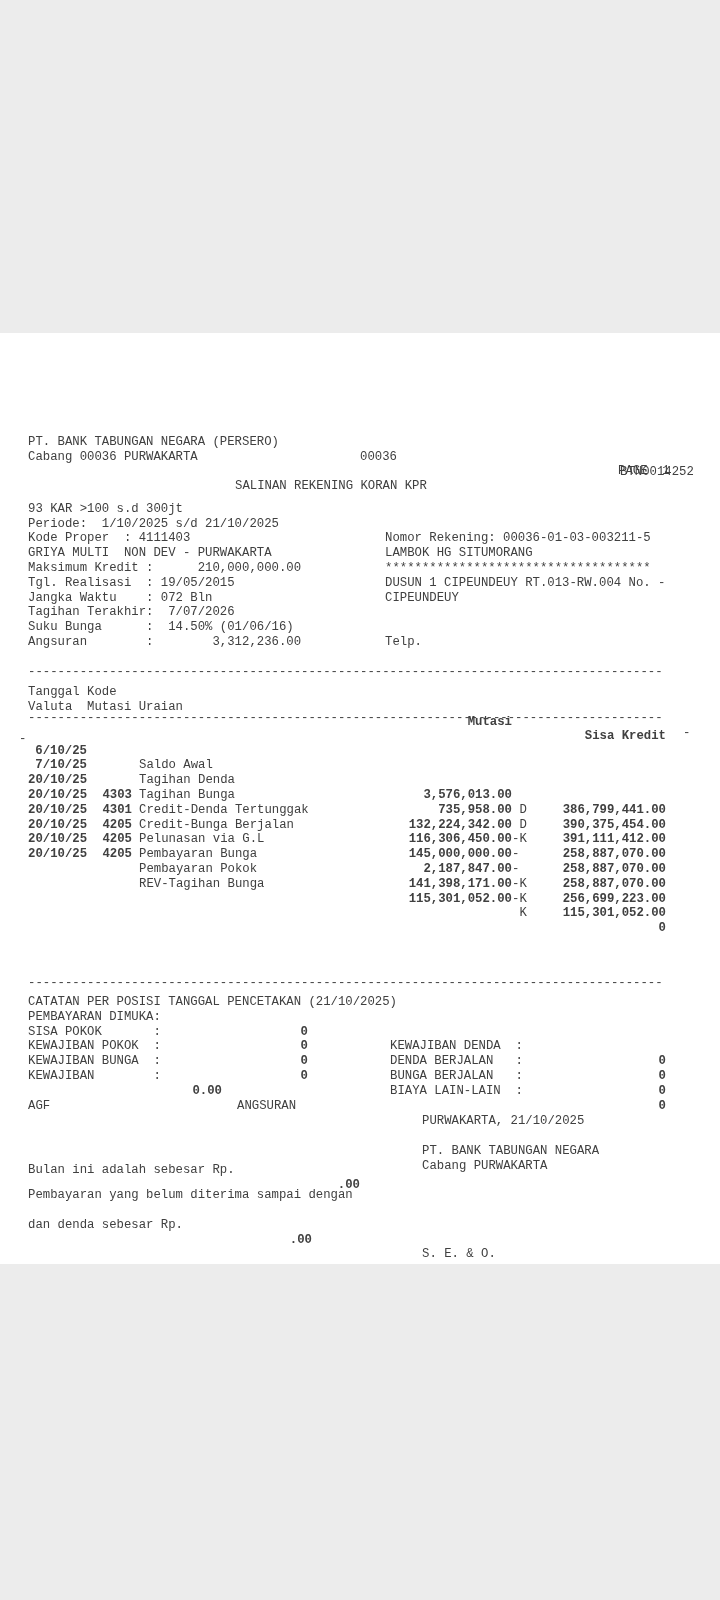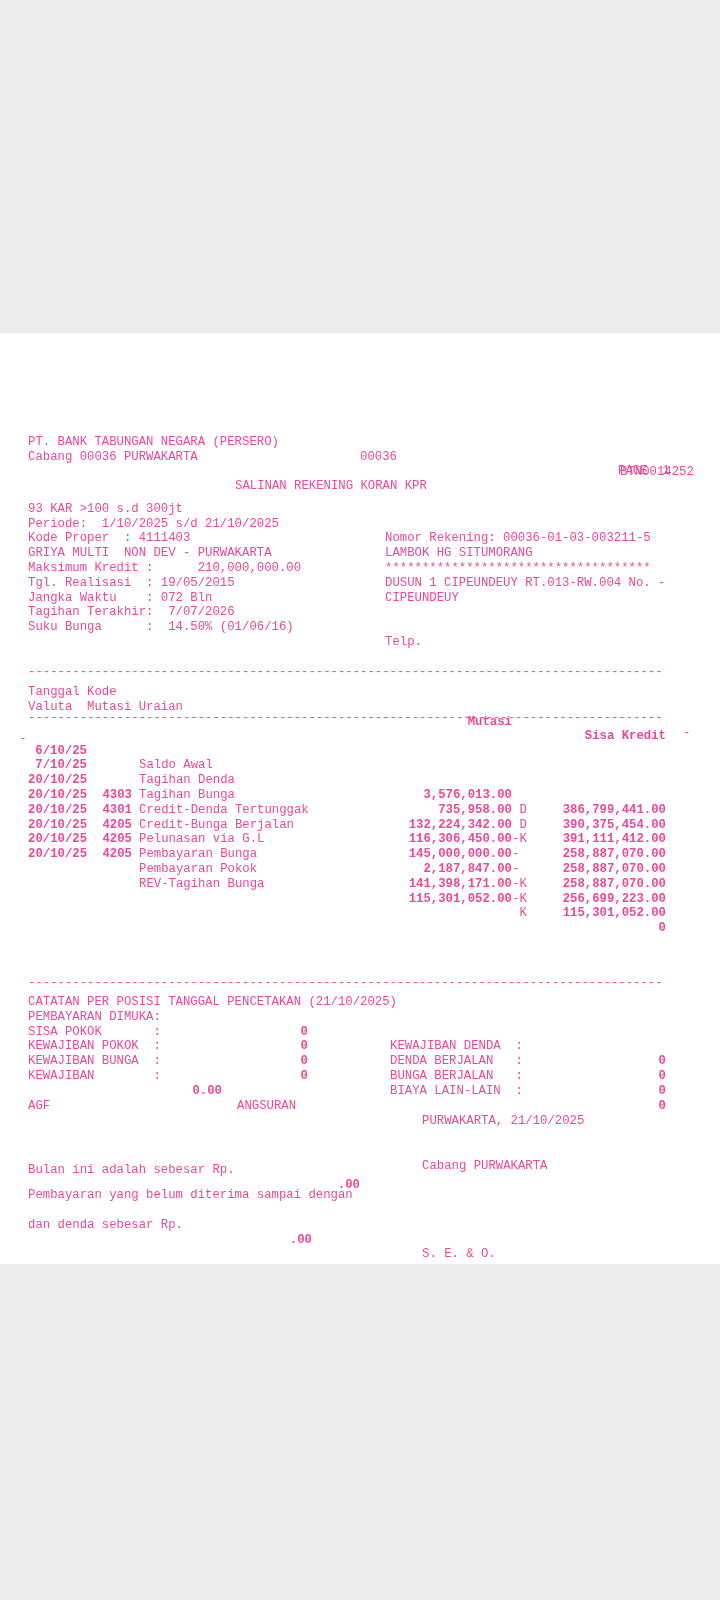--- a/index.html
+++ b/index.html
@@ -6,21 +6,21 @@
   body {
     width:720px; height:1600px;
     background:#ececec;
     font-family:"Liberation Mono","DejaVu Sans Mono",monospace;
   }
   .viewer { position:relative; width:720px; height:1600px; background:#ececec; overflow:hidden; }
   .paper  { position:absolute; left:0; top:333px; width:720px; height:931px; background:#ffffff; }
   .ln {
     position:absolute; left:0; width:720px; height:14.8px;
     font-size:12.3px; line-height:14.8px;
-    color:#ec4899; white-space:pre;
+    color:#404040; white-space:pre;
   }
   .c  { position:absolute; white-space:pre; }
   .ra { text-align:right; display:inline-block;font-weight:bold; }
 </style>
 </head>
 <body>
 
 <div class="viewer">
   <div class="paper">
 
@@ -63,20 +63,23 @@
     <div class="ln" style="top:242.8px">
       <span class="c" style="left:28px">Jangka Waktu    : 072 Bln</span>
     </div>
     <div class="ln" style="top:257.6px">
       <span class="c" style="left:28px">Tagihan Terakhir:  7/07/2026</span>
     </div>
     <div class="ln" style="top:272.4px">
       <span class="c" style="left:28px">Suku Bunga      :  14.50% (01/06/16)</span>
       <span class="c" style="left:385px">Telp.</span>
     </div>
+    <div class="ln" style="top:287.2px">
+      <span class="c" style="left:28px">Angsuran        :        3,312,236.00</span>
+    </div>
 
     <div class="ln" style="top:317px">
       <span class="c" style="left:28px">--------------------------------------------------------------------------------------</span>
     </div>
     <div class="ln" style="top:337px">
       <span class="c" style="left:28px">Tanggal Kode</span>
     </div>
     <div class="ln" style="top:352px">
       <span class="c" style="left:28px">Valuta  Mutasi Uraian</span>
       <span class="c ra" style="left:380px;width:132px">Mutasi</span>
@@ -199,20 +202,23 @@
     <div class="ln" style="top:721.2px">
       <span class="c" style="left:28px">KEWAJIBAN        :</span>
       <span class="c ra" style="left:162px;width:60px">0.00</span>
       <span class="c" style="left:237px">ANGSURAN</span>
     </div>
 
     <div class="ln" style="top:751px">
       <span class="c" style="left:28px">AGF</span>
       <span class="c" style="left:422px">PURWAKARTA, 21/10/2025</span>
     </div>
+    <div class="ln" style="top:796px">
+      <span class="c" style="left:422px">PT. BANK TABUNGAN NEGARA</span>
+    </div>
     <div class="ln" style="top:840px">
       <span class="c" style="left:28px">Pembayaran yang belum diterima sampai dengan</span>
     </div>
     <div class="ln" style="top:811px">
       <span class="c" style="left:422px">Cabang PURWAKARTA</span>
     </div>
     <div class="ln" style="top:815px">
       <span class="c" style="left:28px">Bulan ini adalah sebesar Rp.</span>
       <span class="c ra" style="left:280px;width:80px">.00</span>
     </div>

